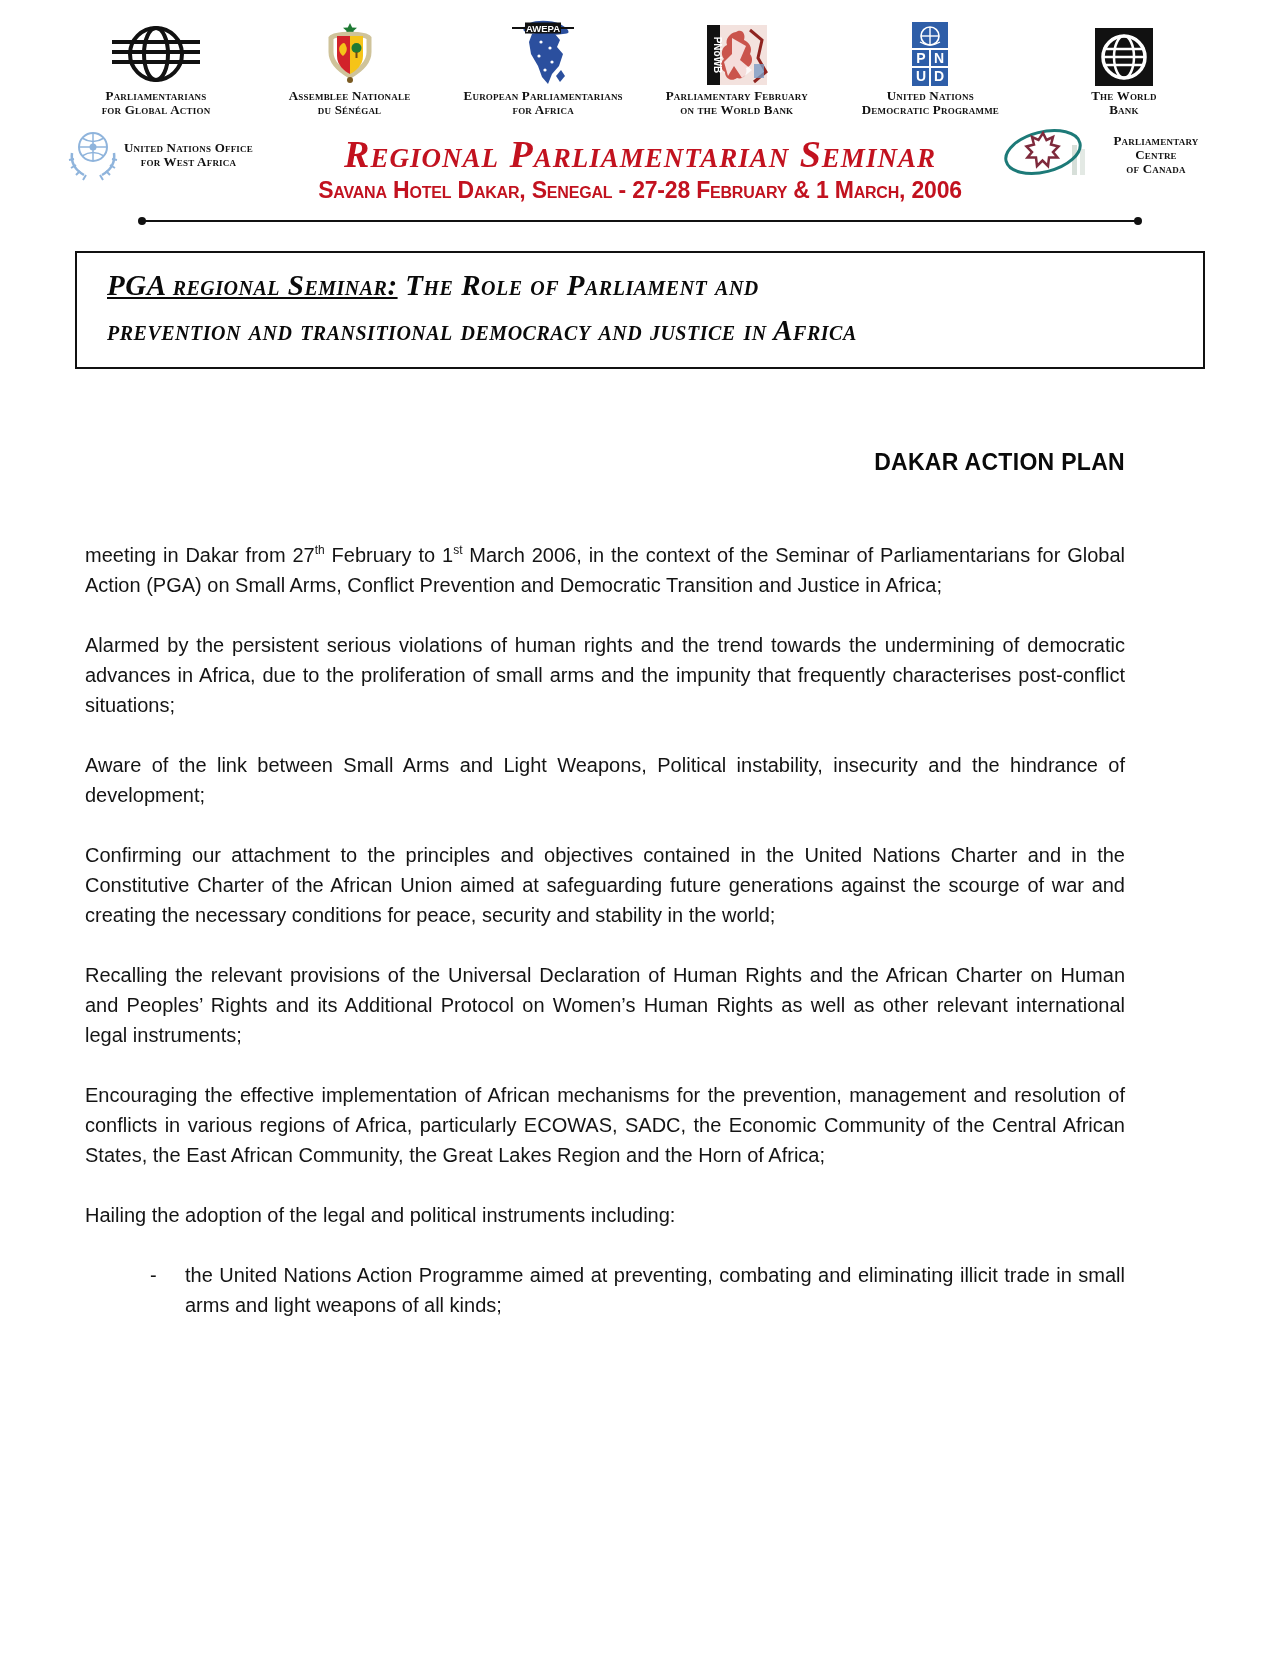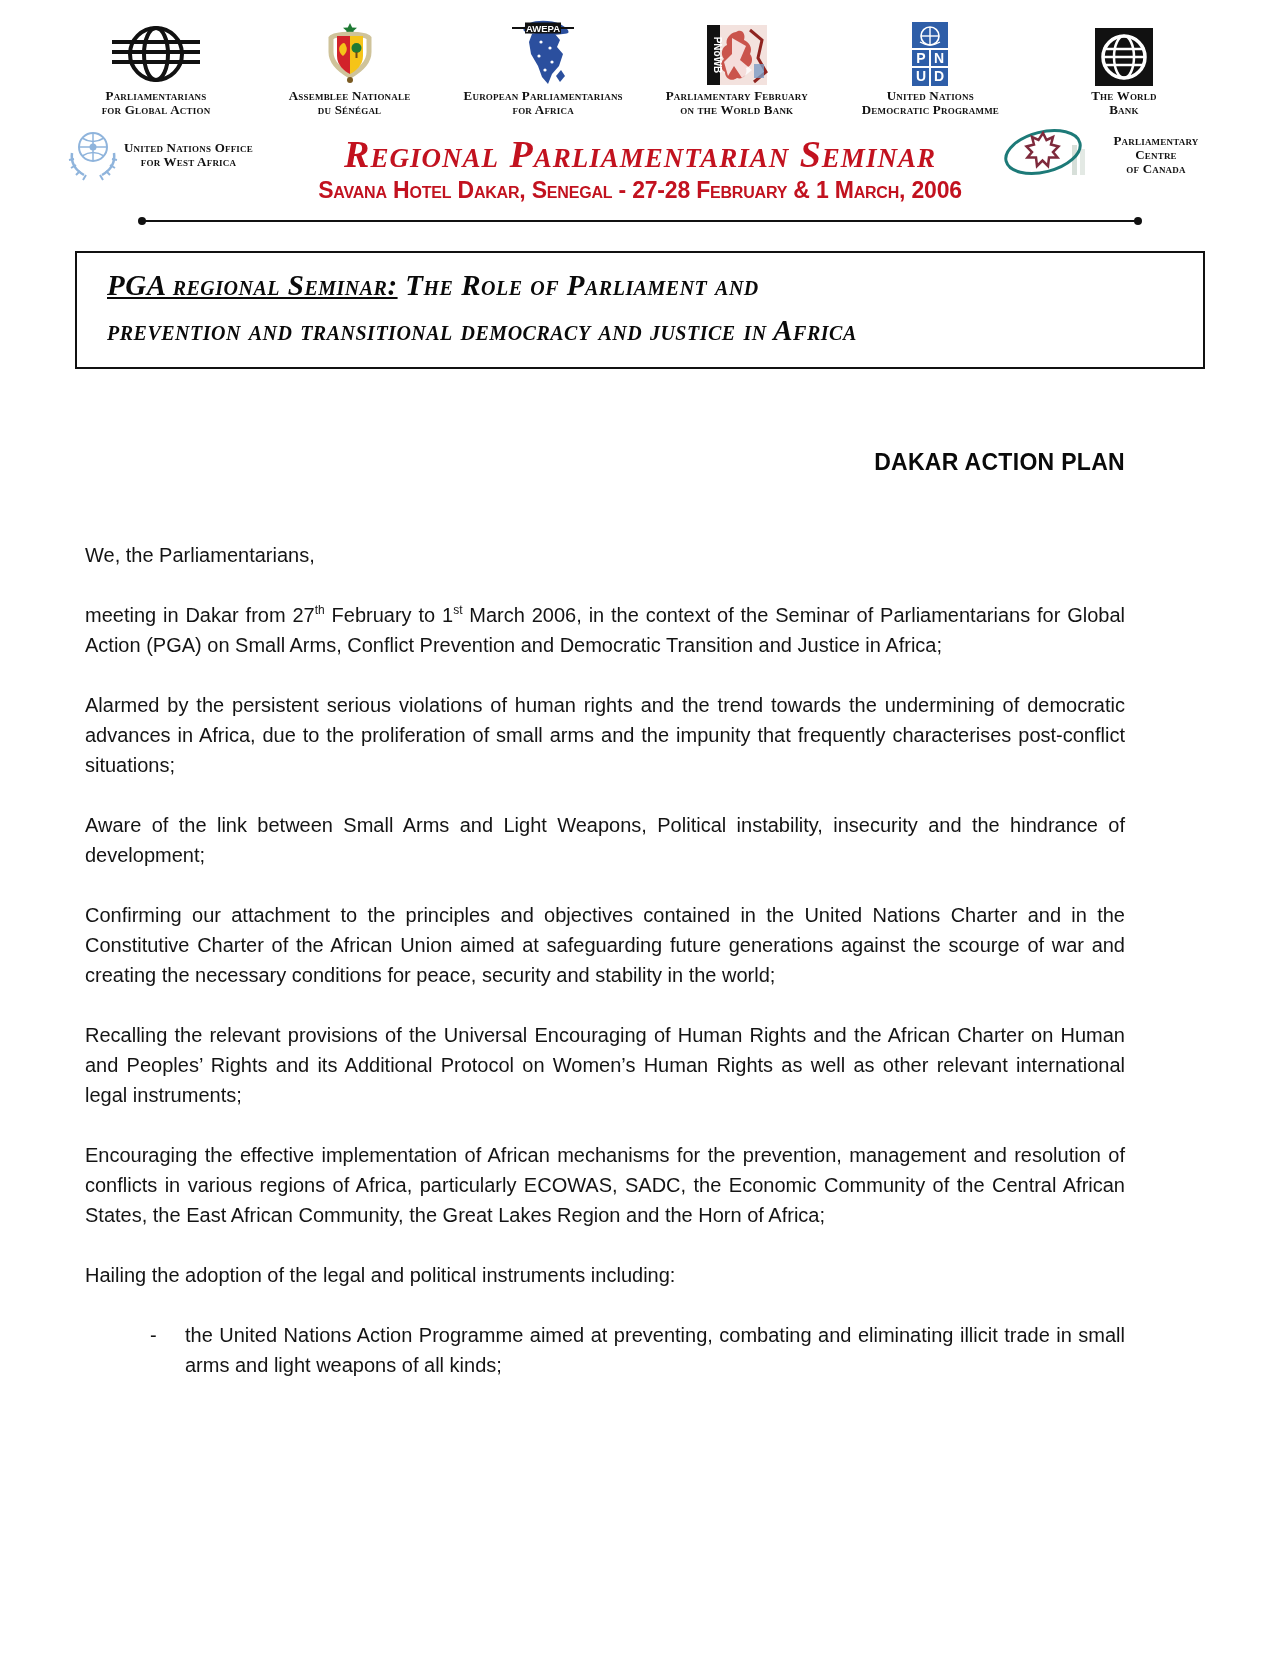--- a/index.html
+++ b/index.html
@@ -258,28 +258,27 @@
   </div>
 
   <div class="title-box">
     <div><span class="u">PGA regional Seminar:</span><span> The Role of Parliament and</span></div>
     <div>prevention and transitional democracy and justice in Africa</div>
   </div>
 
   <div class="doc-heading">DAKAR ACTION PLAN</div>
 
   <div class="doc-body">
-    <p class="no-justify">We, the Parliamentarians,</p>
 
     <p><span>meeting in Dakar from 27</span><sup>th</sup><span> February to 1</span><sup>st</sup><span> March 2006, in the context of the Seminar of Parliamentarians for Global Action (PGA) on Small Arms, Conflict Prevention and Democratic Transition and Justice in Africa;</span></p>
 
     <p>Alarmed by the persistent serious violations of human rights and the trend towards the undermining of democratic advances in Africa, due to the proliferation of small arms and the impunity that frequently characterises post-conflict situations;</p>
     <p>Aware of the link between Small Arms and Light Weapons, Political instability, insecurity and the hindrance of development;</p>
     <p>Confirming our attachment to the principles and objectives contained in the United Nations Charter and in the Constitutive Charter of the African Union aimed at safeguarding future generations against the scourge of war and creating the necessary conditions for peace, security and stability in the world;</p>
-    <p>Recalling the relevant provisions of the Universal Encouraging of Human Rights and the African Charter on Human and Peoples’ Rights and its Additional Protocol on Women’s Human Rights as well as other relevant international legal instruments;</p>
+    <p>Recalling the relevant provisions of the Universal Declaration of Human Rights and the African Charter on Human and Peoples’ Rights and its Additional Protocol on Women’s Human Rights as well as other relevant international legal instruments;</p>
     <p>Encouraging the effective implementation of African mechanisms for the prevention, management and resolution of conflicts in various regions of Africa, particularly ECOWAS, SADC, the Economic Community of the Central African States, the East African Community, the Great Lakes Region and the Horn of Africa;</p>
     <p class="no-justify">Hailing the adoption of the legal and political instruments including:</p>
 
     <div class="bullet-item">
       <span class="bullet-dash">-</span>
       <span class="bullet-text">the United Nations Action Programme aimed at preventing, combating and eliminating illicit trade in small arms and light weapons of all kinds;</span>
     </div>
   </div>
 
 </div>

